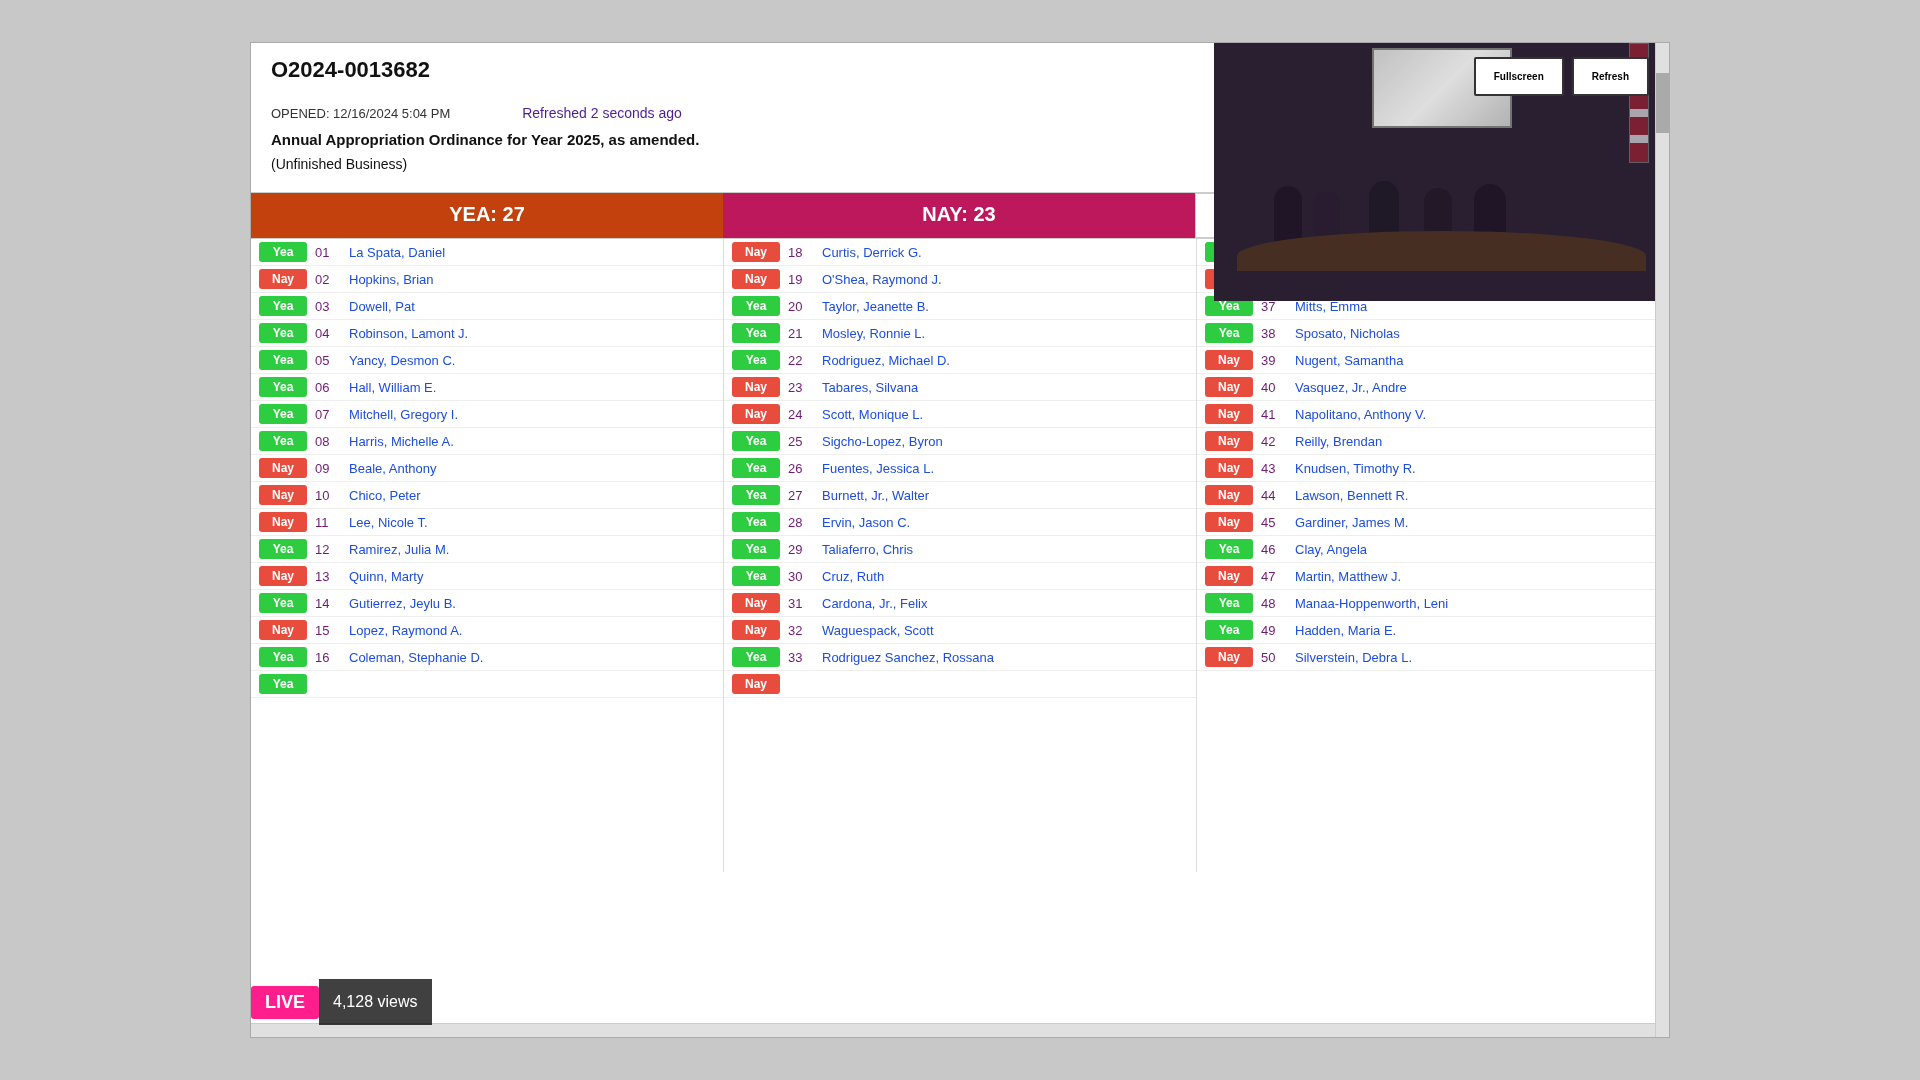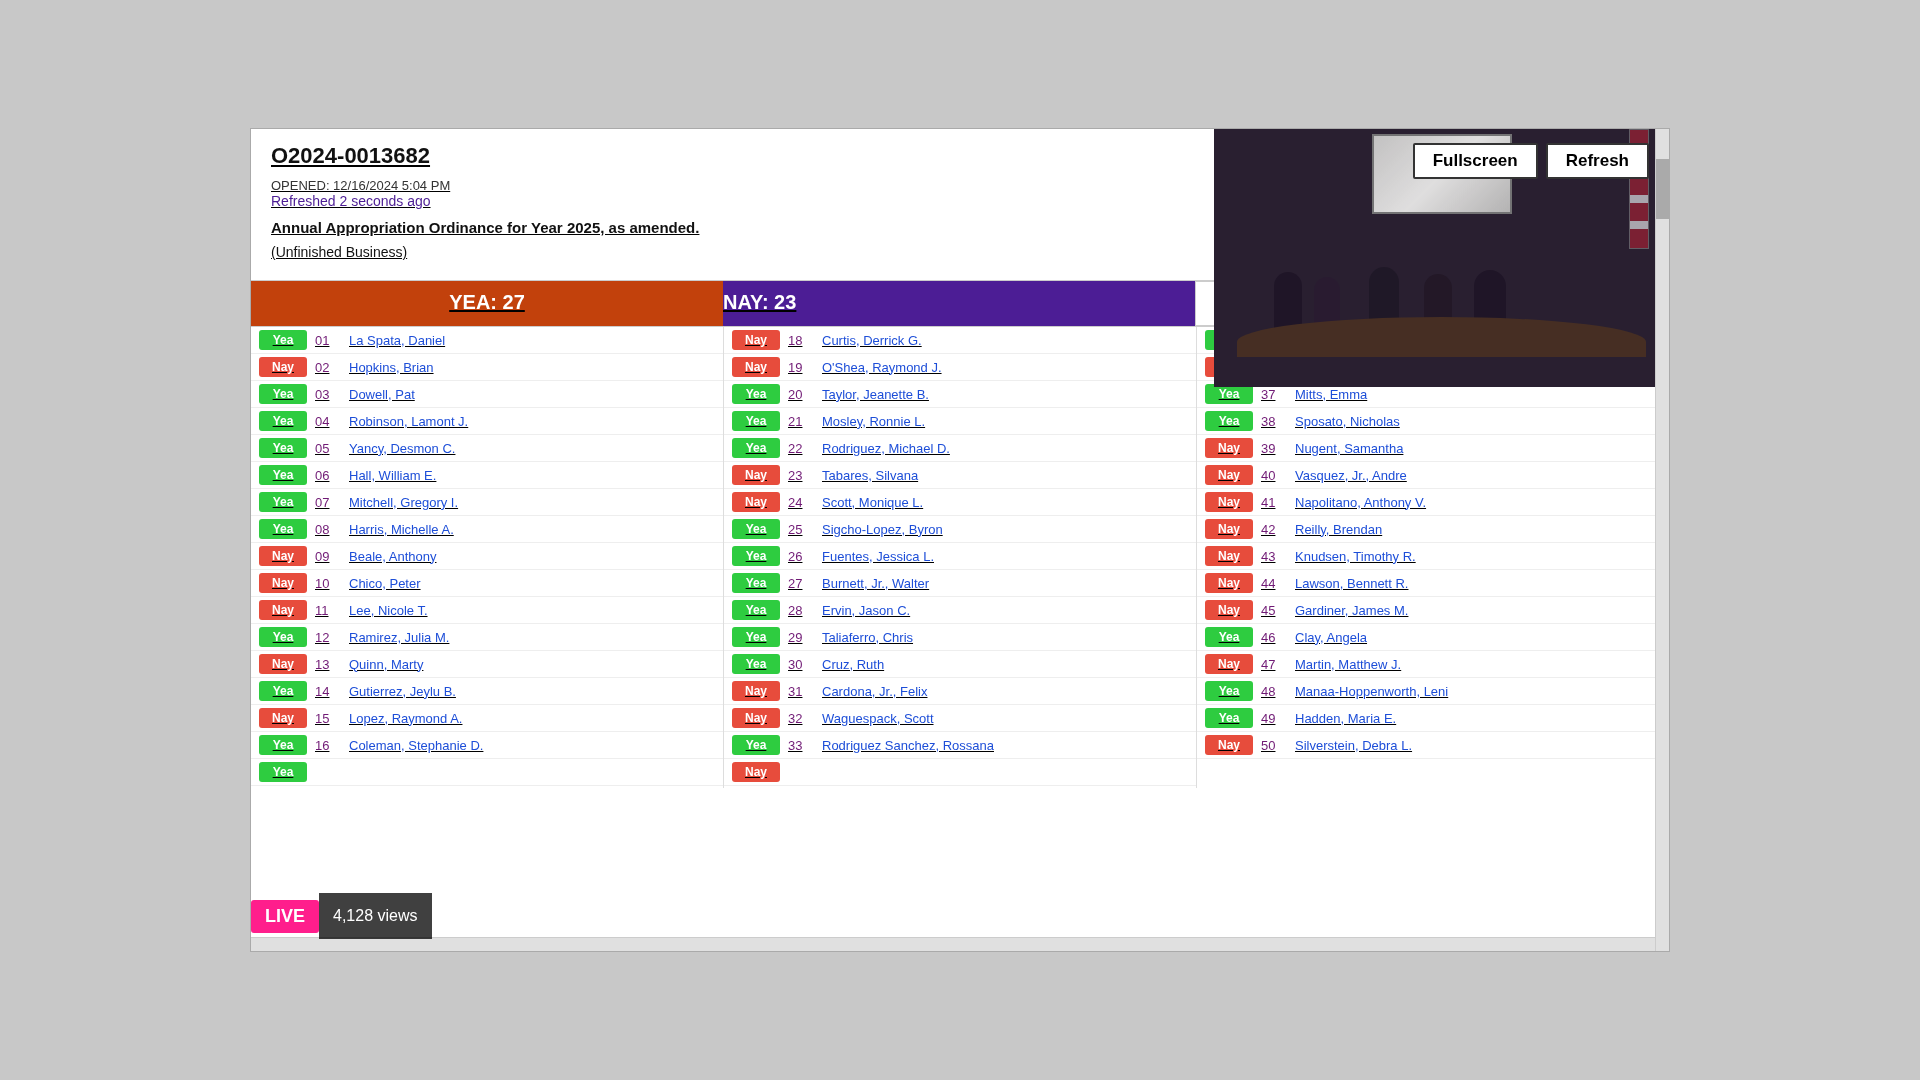--- a/index.html
+++ b/index.html
@@ -9,46 +9,45 @@
       display: flex;
       justify-content: center;
       align-items: center;
       width: 1920px;
       height: 1080px;
       overflow: hidden;
     }
     .main-container {
       background: #fff;
       width: 1420px;
-      height: 824px;
+      height: 996px;
       position: relative;
       border: 1px solid #aaa;
-      text-decoration: underline;
     }
     .header-area {
       padding: 14px 20px 10px 20px;
       position: relative;
     }
     .ordinance-number {
       font-size: 22px;
       font-weight: bold;
       color: #111;
     }
     .header-buttons {
       position: absolute;
       top: 14px;
       right: 20px;
       display: flex;
       gap: 8px;
     }
     .btn-fullscreen, .btn-refresh {
-      padding: 6px 18px;
+      padding: 12px 18px;
       border: 2px solid #333;
       background: #fff;
-      font-size: 17px;
+      font-size: 10px;
       font-weight: bold;
       cursor: pointer;
       border-radius: 2px;
     }
     .btn-refresh {
       background: #fff;
     }
     .refreshed-text {
       color: #4c1d95;
       font-size: 14px;
@@ -112,26 +111,26 @@
     .tally-yea {
       background: #c2410c;
       color: #fff;
       font-weight: bold;
       font-size: 20px;
       flex: 1;
       text-align: center;
       padding: 10px 0;
     }
     .tally-nay {
-      background: #4c1d95;
+      background: #be185d;
       color: #fff;
       font-weight: bold;
       font-size: 20px;
       flex: 1;
-      text-align: left;
+      text-align: center;
       padding: 10px 0;
     }
     .tally-recused {
       background: #fff;
       color: #111;
       font-weight: bold;
       font-size: 20px;
       flex: 1;
       text-align: center;
       padding: 10px 0;
@@ -201,23 +200,22 @@
     }
     .views-badge {
       background: rgba(0,0,0,0.75);
       color: #fff;
       font-size: 16px;
       padding: 14px 14px;
     }
     .header-info-row {
       display: flex;
       align-items: baseline;
-      margin-top: 9px;
-      gap: 0;
-      flex-direction: column;
+      margin-top: 22px;
+      gap: 12px;
     }
     .opened-label {
       font-size: 13px;
       color: #333;
       margin-right: 60px;
     }
   </style>
 </head>
 <body>
 

